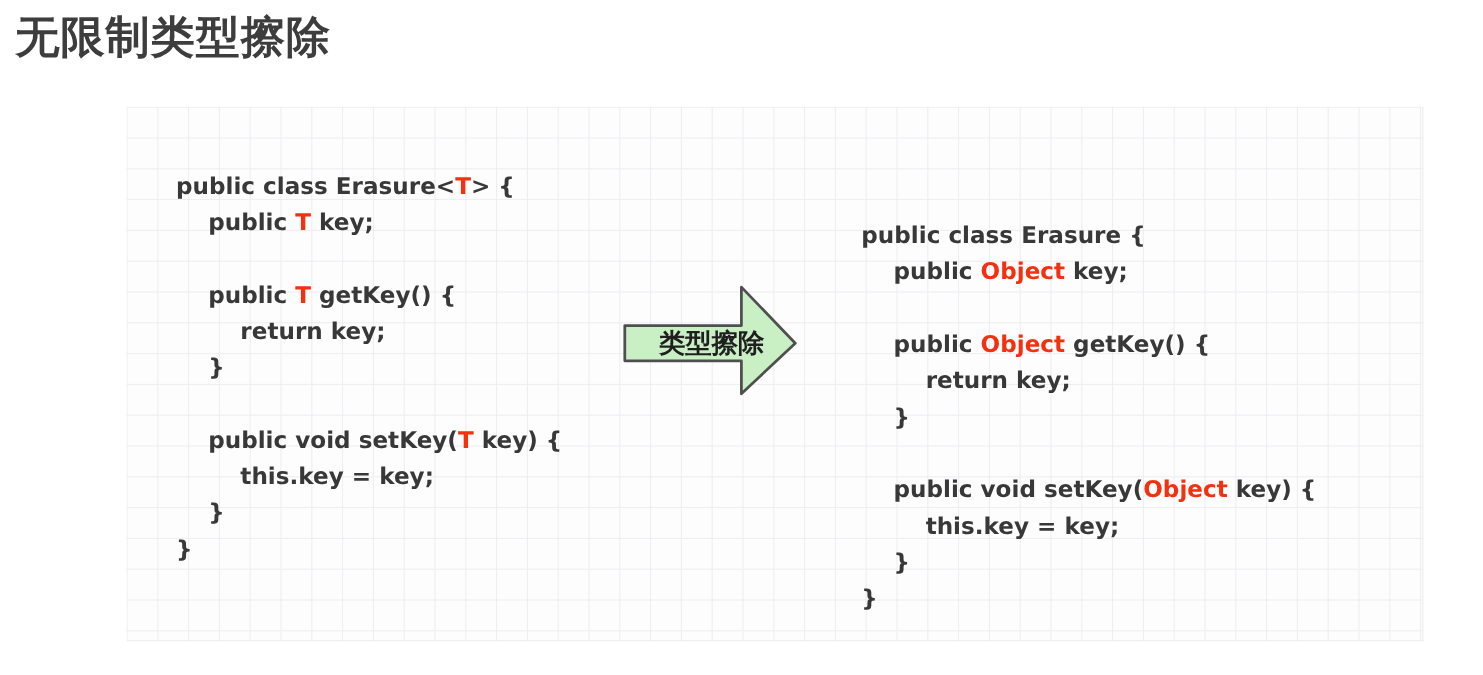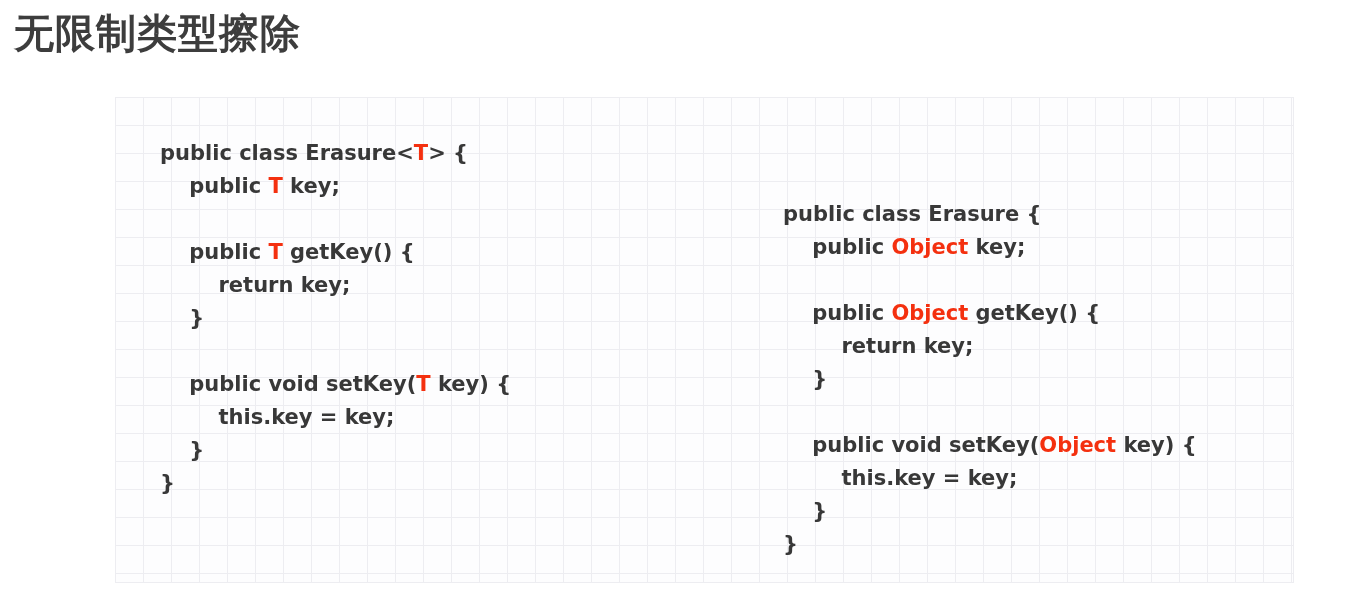--- a/index.html
+++ b/index.html
@@ -47,21 +47,21 @@
     font-family: "DejaVu Sans", "Liberation Sans", sans-serif;
     font-size: 21px;
     font-weight: 600;
     line-height: 33px;
     color: #383838;
     letter-spacing: 0px;
   }
   .code-block .hl {
     color: #f4300f;
   }
-  .code-before { left: 160px; top: 137px; }
+  .code-before { left: 160px; top: 153px; }
   .code-after  { left: 783px; top: 159px; margin-top: 39px; }
   .arrow-wrap {
     position: absolute;
     left: 556px;
     top: 255px;
     width: 180px;
     height: 115px;
   }
   .arrow-wrap svg {
     position: absolute;
@@ -85,16 +85,22 @@
 <body>
 
 <div class="page">
 
   <div class="page-title">无限制类型擦除</div>
 
   <div class="grid-canvas"></div>
 
   <div class="code-block code-before"><div class="code-line"><span>public class Erasure&lt;</span><span class="hl">T</span><span>&gt; {</span></div><div class="code-line"><span>    public </span><span class="hl">T</span><span> key;</span></div><div class="code-line">&nbsp;</div><div class="code-line"><span>    public </span><span class="hl">T</span><span> getKey() {</span></div><div class="code-line"><span>        return key;</span></div><div class="code-line"><span>    }</span></div><div class="code-line">&nbsp;</div><div class="code-line"><span>    public void setKey(</span><span class="hl">T</span><span> key) {</span></div><div class="code-line"><span>        this.key = key;</span></div><div class="code-line"><span>    }</span></div><div class="code-line"><span>}</span></div></div>
 
+  <div class="arrow-wrap">
+    <svg viewBox="0 0 180 115">
+      <polygon points="12,41 118,41 118,6 167,57 118,103 118,73 12,73" fill="#c9efc4" stroke="#4f4f4f" stroke-width="2.5" stroke-linejoin="round"></polygon>
+    </svg>
+    <div class="arrow-label">类型擦除</div>
+  </div>
 
   <div class="code-block code-after"><div class="code-line"><span>public class Erasure {</span></div><div class="code-line"><span>    public </span><span class="hl">Object</span><span> key;</span></div><div class="code-line">&nbsp;</div><div class="code-line"><span>    public </span><span class="hl">Object</span><span> getKey() {</span></div><div class="code-line"><span>        return key;</span></div><div class="code-line"><span>    }</span></div><div class="code-line">&nbsp;</div><div class="code-line"><span>    public void setKey(</span><span class="hl">Object</span><span> key) {</span></div><div class="code-line"><span>        this.key = key;</span></div><div class="code-line"><span>    }</span></div><div class="code-line"><span>}</span></div></div>
 
 </div>
 
 </body></html>

